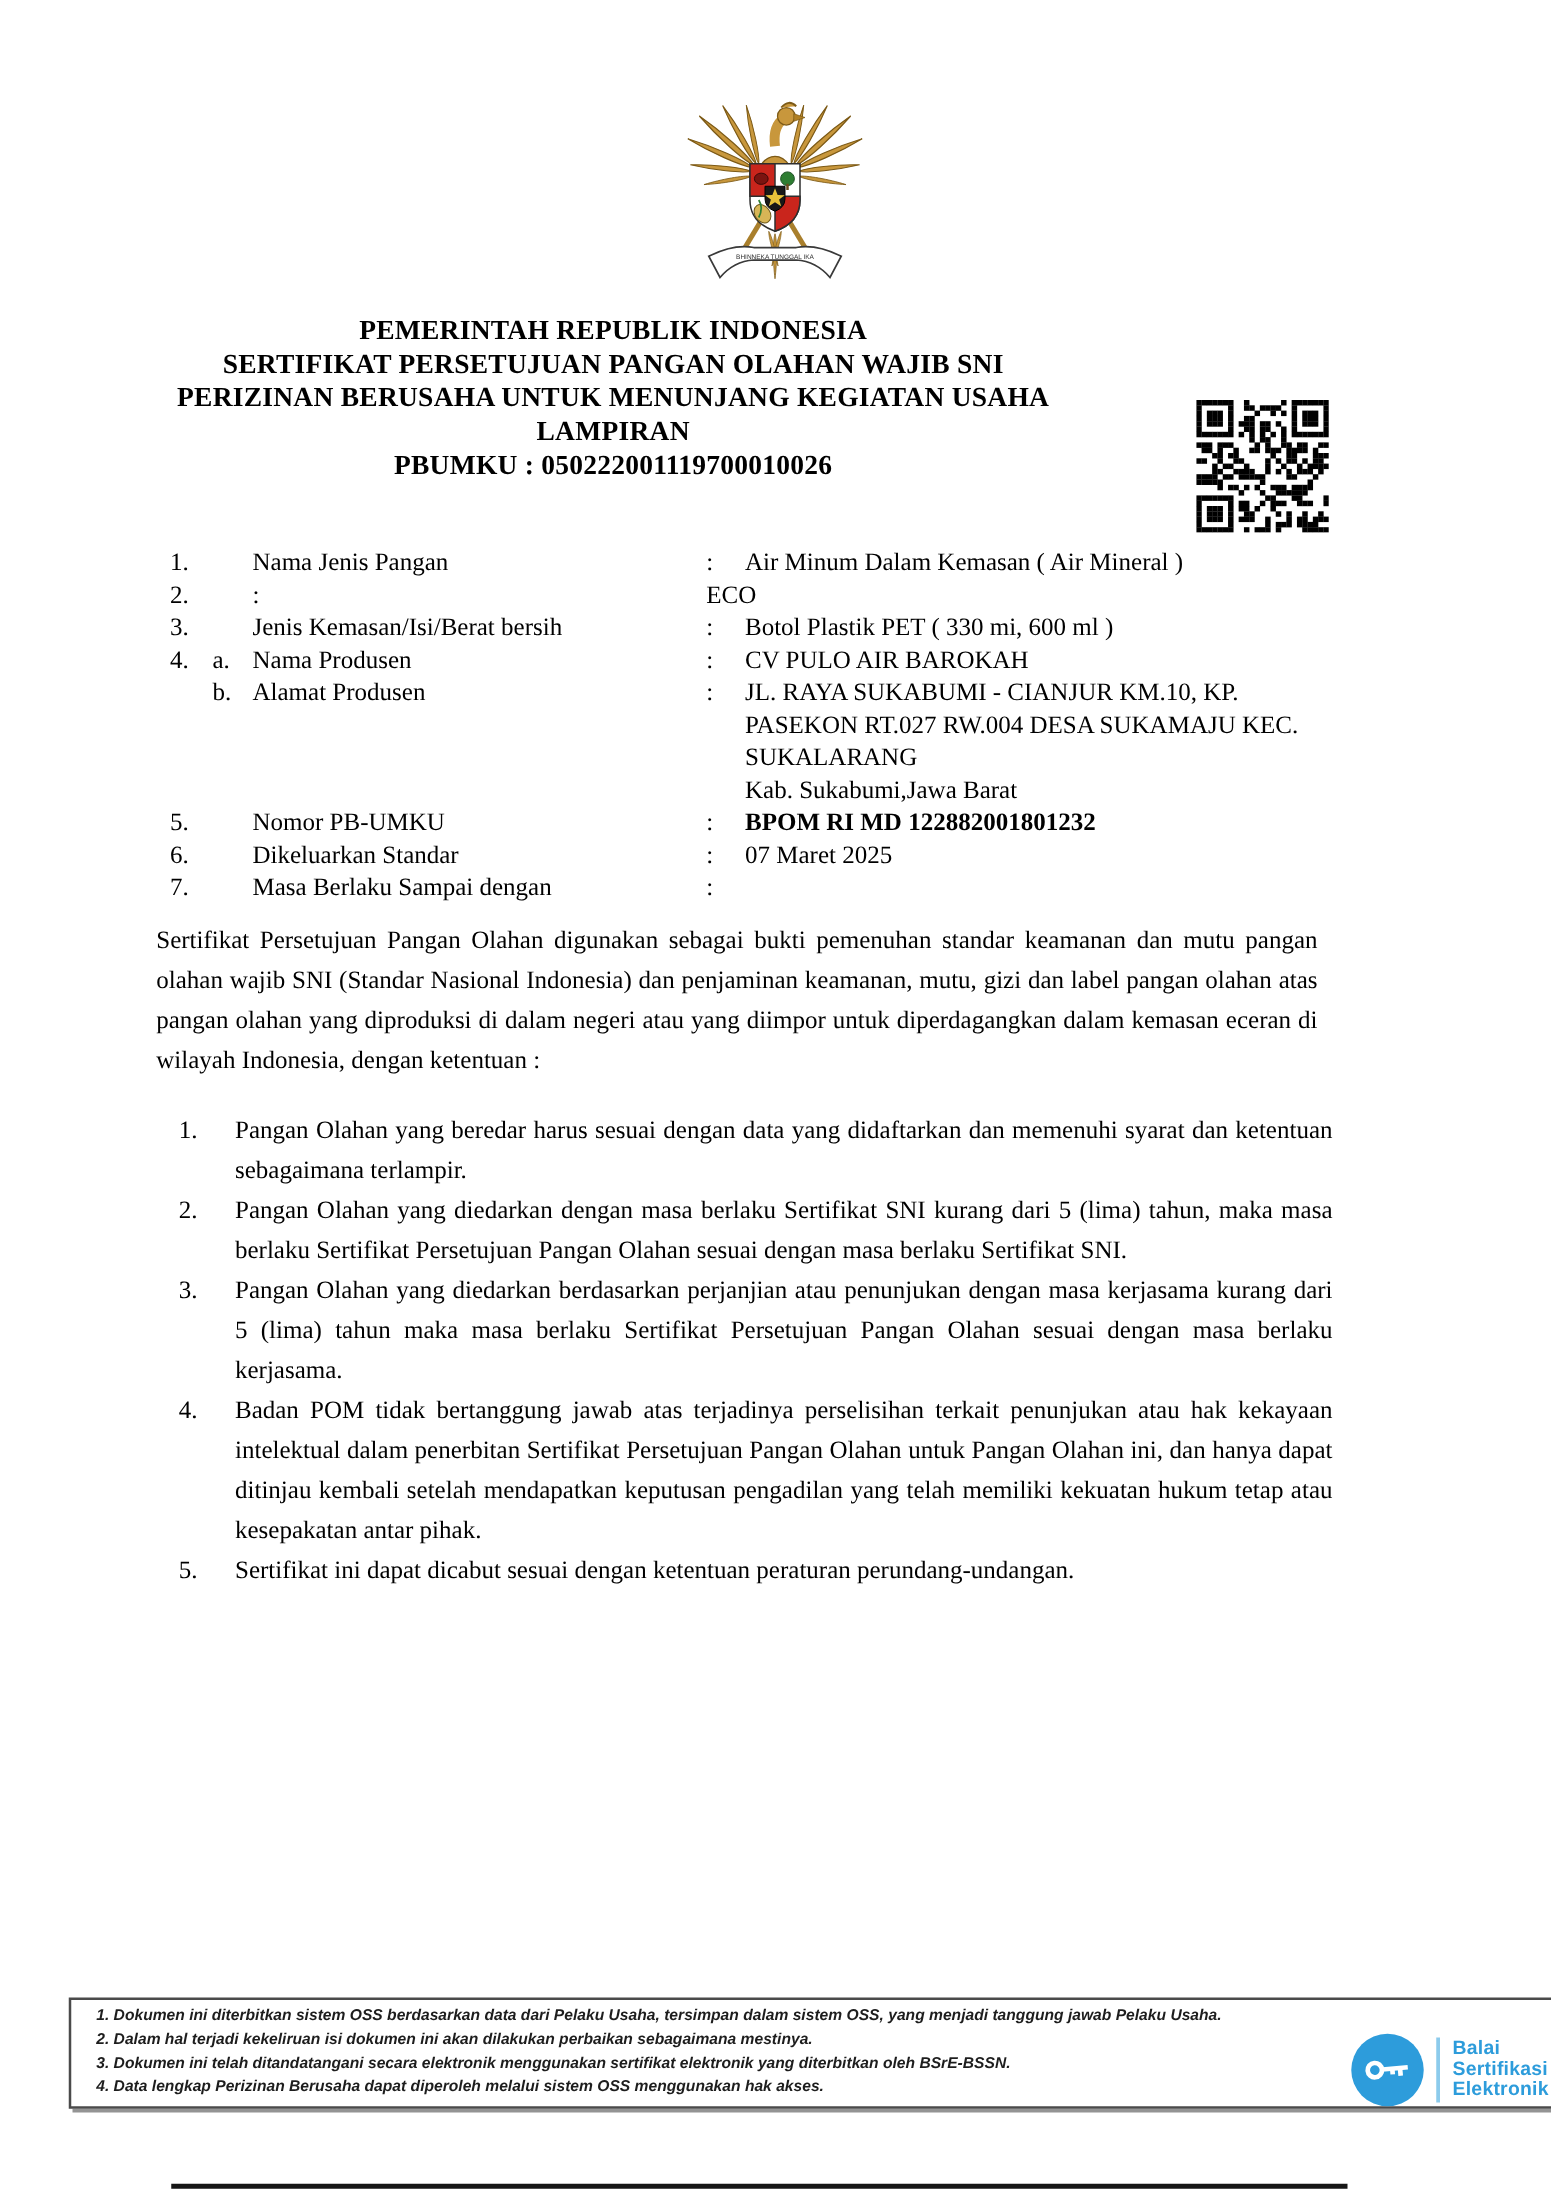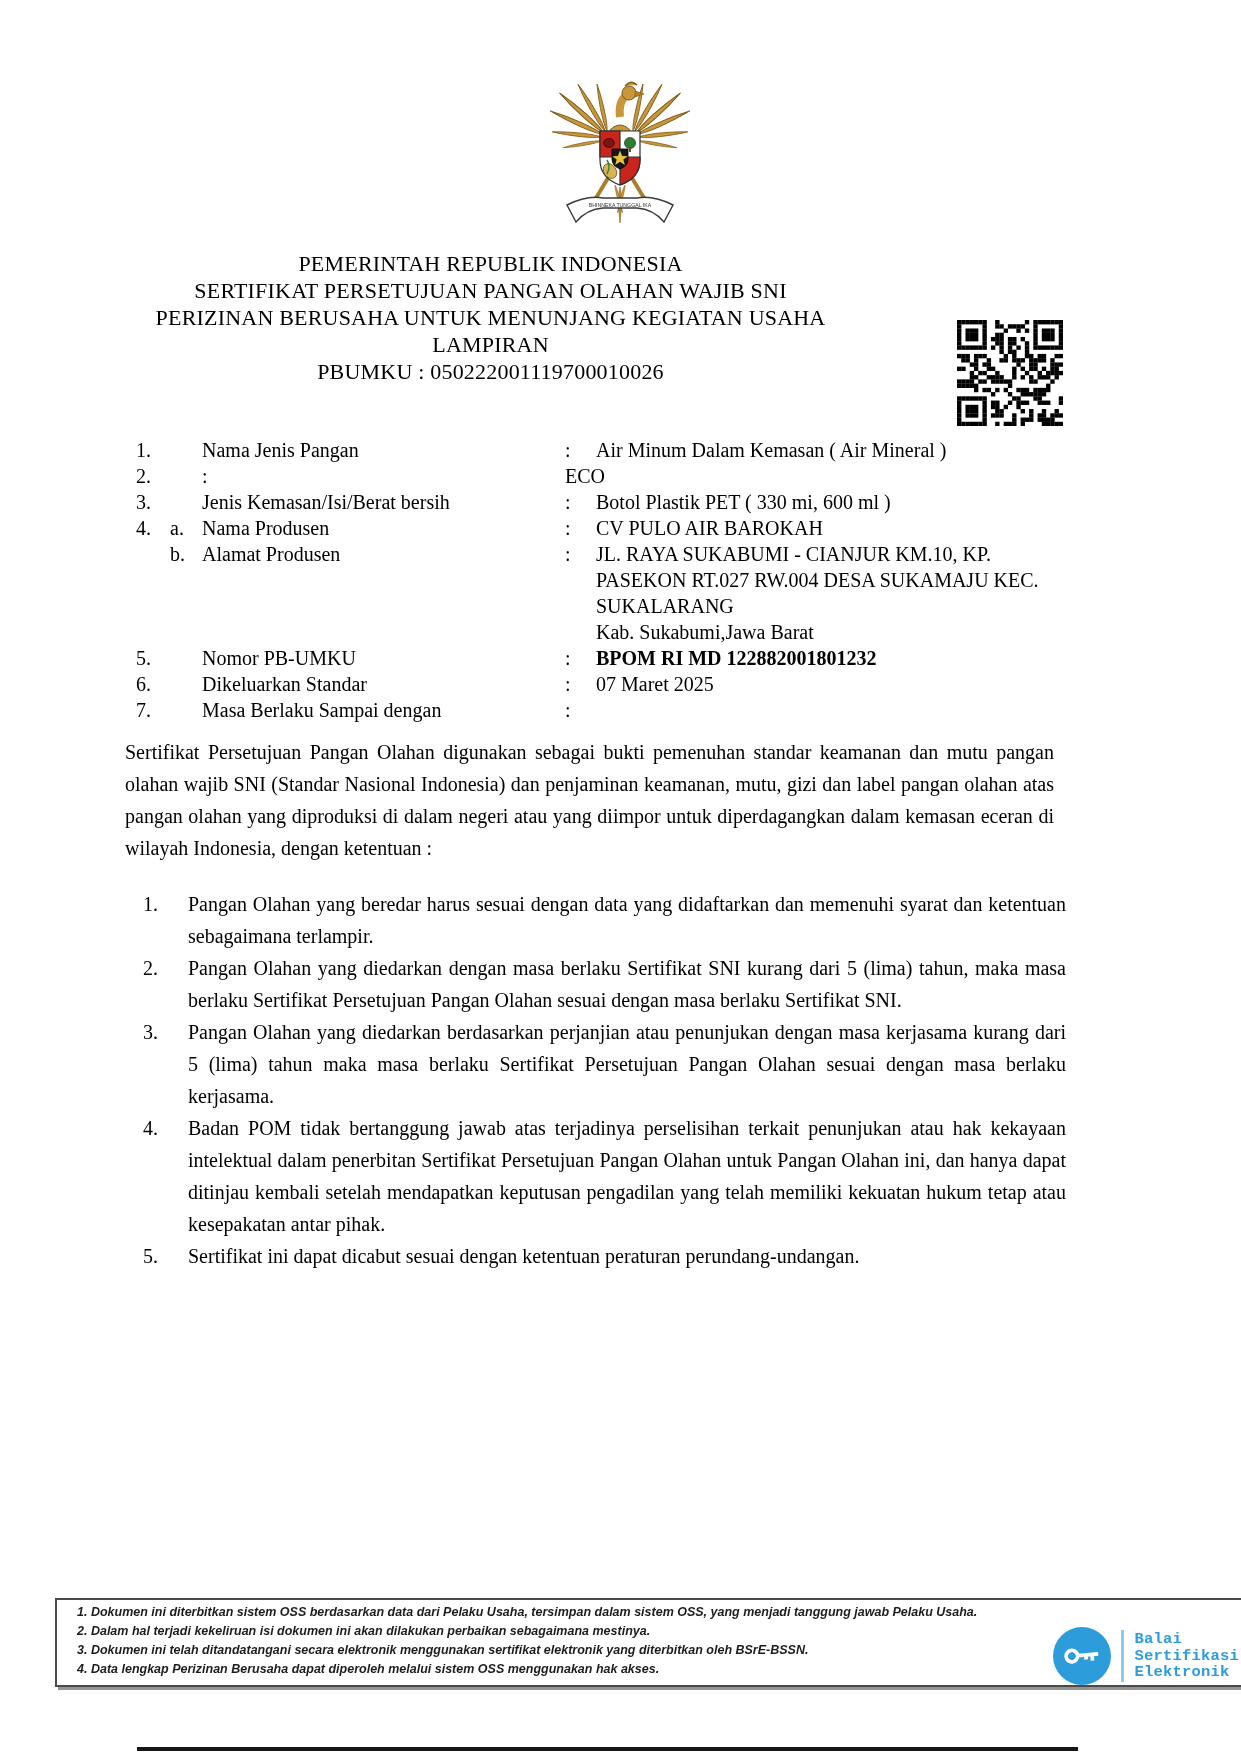--- a/index.html
+++ b/index.html
@@ -4,21 +4,21 @@
 <style>
   * { margin:0; padding:0; box-sizing:border-box; }
   html,body { background:#fff; }
   body { width:1241px; height:1754px; position:relative; color:#000;
          font-family:"Liberation Serif","DejaVu Serif",serif; }
   .page { position:absolute; inset:0; background:#ffffff; overflow:hidden; }
 
   .emblem { position:absolute; left:545px; top:56px; width:150px; height:174px; }
 
   .title-block { position:absolute; top:250px; left:0; width:981px; text-align:center;
-                 font-weight:normal; font-size:22px; line-height:27px; letter-spacing:0.2px; }
+                 font-weight:bold; font-size:22px; line-height:27px; letter-spacing:0.2px; }
 
   .qr { position:absolute; left:957px; top:320px; width:106px; height:106px; }
 
   .fields { position:absolute; left:136px; top:437px; width:936px; font-size:20px; line-height:26px; }
   .field-row { display:grid; grid-template-columns:34px 32px 363px 31px 1fr; }
   .f-no, .f-sub { text-align:left; }
   .f-value.bold { font-weight:bold; }
 
   .intro { position:absolute; left:125px; top:736px; width:929px;
            font-size:20px; line-height:32px; text-align:justify; }
@@ -29,21 +29,21 @@
 
   .footer-box { position:absolute; left:55px; top:1598px; width:1220px; height:89px;
                 border:2px solid #4a4a4a; box-shadow:3px 3px 0 0 #949494;
                 display:flex; align-items:flex-end; background:#fff; }
   .notes { flex:1; padding:6px 6px 6px 20px; font-family:"Liberation Sans","DejaVu Sans",sans-serif;
            font-style:italic; font-weight:bold; font-size:12.5px; line-height:19px; color:#1d1d1d; }
   .bse-logo { display:flex; align-items:center; gap:10px; padding-right:34px; }
   .logo-circle { width:58px; height:58px; border-radius:50%; background:#2D9CDB; position:relative;
                  display:flex; align-items:center; justify-content:center; flex:0 0 auto; }
   .logo-divider { width:3px; height:52px; background:#8CCBEC; }
-  .logo-text { font-family:Liberation Mono, monospace; font-weight:bold;
+  .logo-text { font-family:Liberation Sans, sans-serif; font-weight:bold;
                font-size:15.5px; line-height:16.5px; color:#2D9CDB; letter-spacing:0.2px; }
 
   .bottom-rule { position:absolute; left:137px; top:1747px; width:941px; height:4px; background:#161616; }
 </style>
 </head>
 <body>
 
 <div class="page">
 
   <div class="emblem">

